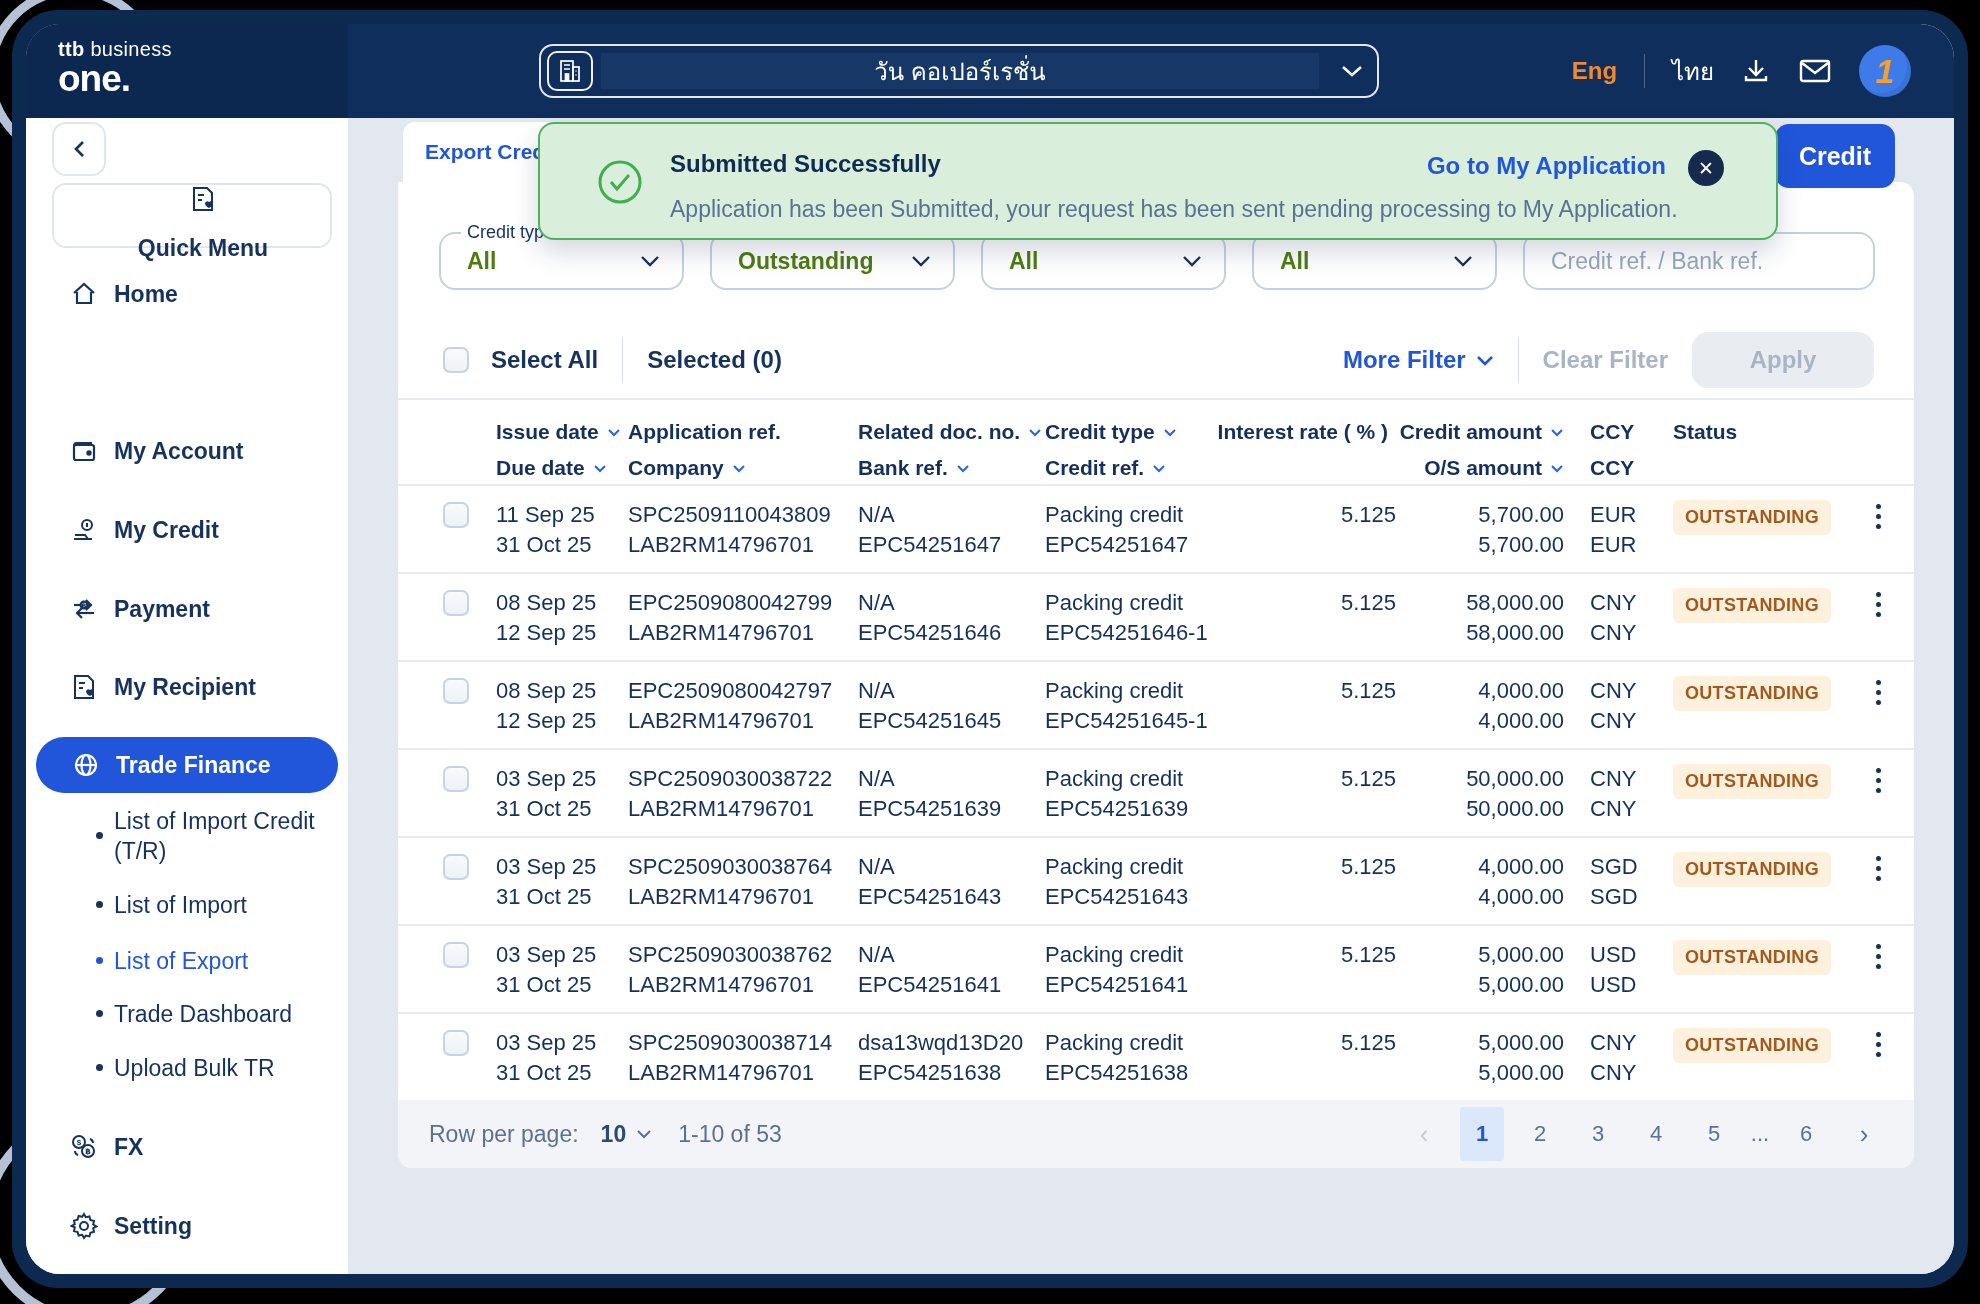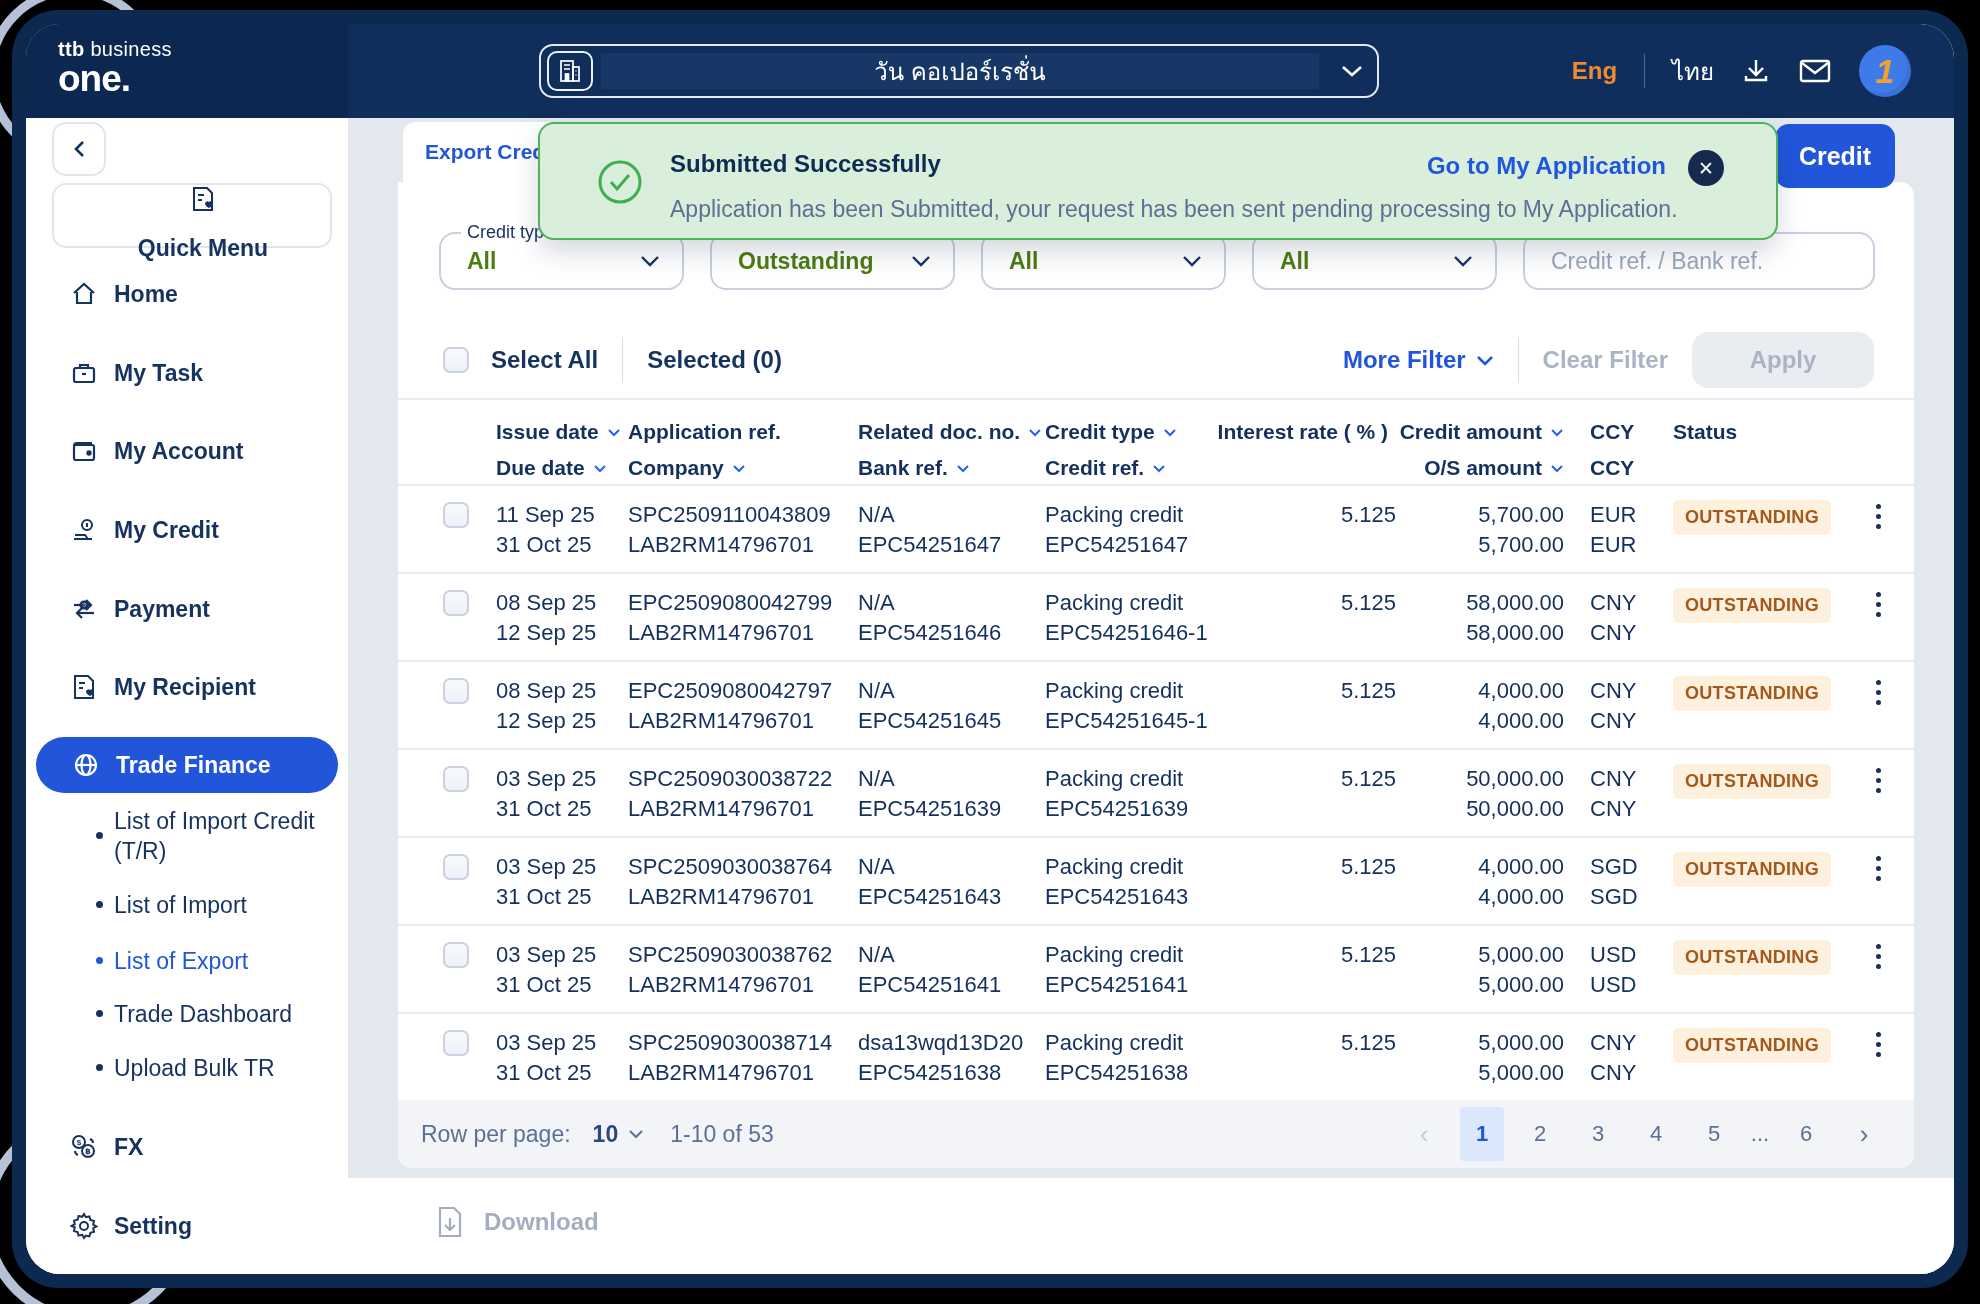--- a/index.html
+++ b/index.html
@@ -116,21 +116,21 @@
   .trow .c.cb { padding-top:2px; }
   .badge { display:inline-block; background:#fdf0dc; color:#a3591d; font-size:18px; font-weight:700;
     letter-spacing:.3px; padding:7px 12px; border-radius:6px; }
   .kebab { display:flex; flex-direction:column; gap:5px; align-items:center; margin-left:auto;
     margin-right:2px; padding-top:4px; width:20px; }
   .kebab i { width:5px; height:5px; border-radius:50%; background:#14305e; }
   .c.kb { display:flex; justify-content:flex-end; }
 
   
   .pager { position:absolute; left:0; right:0; bottom:0; height:68px; background:#f2f4f7;
-    border-radius:0 0 14px 14px; display:flex; align-items:center; padding:0 28px 0 23px; }
+    border-radius:0 0 14px 14px; display:flex; align-items:center; padding:0 28px 0 31px; }
   .pager .plabel { color:#5c7094; font-size:23px; }
   .pager .psize { color:#2c4a78; font-size:23px; font-weight:600; margin:0 10px 0 22px; }
   .pager .range { color:#5c7094; font-size:23px; margin-left:26px; }
   .pages { margin-left:auto; display:flex; align-items:center; gap:14px; }
   .chip { min-width:44px; height:54px; display:flex; align-items:center; justify-content:center;
     color:#5c7094; font-size:22px; border-radius:4px; }
   .chip.active { background:#dbe7fb; color:#2156db; font-weight:700; }
   .chip.nav { color:#c3cbd9; font-size:26px; } .chip.nav.next { color:#5c7094; }
   .chip.dots { min-width:20px; }
 
@@ -220,30 +220,20 @@
 
     <div class="s-item" style="top:156px">
       <span class="ic">
         <svg width="26" height="26" viewBox="0 0 26 26" stroke="#16325f" stroke-width="2.2" fill="none">
               <path d="M3 12 L13 3 L23 12"></path>
               <path d="M6 11 v11 h14 v-11"></path>
             </svg>
       </span>
           <span class="lb">Home</span>
     </div>
-    <div class="s-item" style="top:235px">
-      <span class="ic">
-        <svg width="26" height="24" viewBox="0 0 26 24" stroke="#16325f" stroke-width="2.2" fill="none">
-              <rect x="3" y="7" width="20" height="14" rx="2"></rect>
-              <path d="M9 7 v-3 h8 v3"></path>
-              <line x1="11" y1="13" x2="15" y2="13"></line>
-            </svg>
-      </span>
-          <span class="lb">My Task</span>
-    </div>
     <div class="s-item" style="top:313px">
       <span class="ic">
         <svg width="26" height="24" viewBox="0 0 26 24" stroke="#16325f" stroke-width="2.2" fill="none">
               <path d="M3 7 q0-3 3-3 h15"></path>
               <rect x="3" y="6" width="20" height="15" rx="2"></rect>
               <circle cx="18" cy="14" r="1.6" fill="#16325f"></circle>
             </svg>
       </span>
           <span class="lb">My Account</span>
     </div>
@@ -787,26 +777,16 @@
               <circle cx="24" cy="24" r="20" stroke="#3fae4f" stroke-width="3"></circle>
               <polyline points="15,24 21,31 33,17" stroke="#3fae4f" stroke-width="3" fill="none"></polyline>
             </svg>
       </span>
       <span class="t-title">Submitted Successfully</span>
       <span class="t-msg">Application has been Submitted, your request has been sent pending processing to My Application.</span>
       <span class="t-action">Go to My Application</span>
       <span class="t-close">✕</span>
     </div>
 
-    <div class="bottom-bar">
-      <div class="download">
-        <svg width="28" height="32" viewBox="0 0 28 32" stroke="#a3aec2" stroke-width="2.2" fill="none">
-          <path d="M4 2 h14 l6 6 v22 h-20 z"></path>
-              <line x1="14" y1="12" x2="14" y2="24"></line>
-              <polyline points="9,19 14,24 19,19"></polyline>
-        </svg>
-        <span>Download</span>
-      </div>
-    </div>
 
   </div>
 </div>
 </div>
 
 </body></html>

